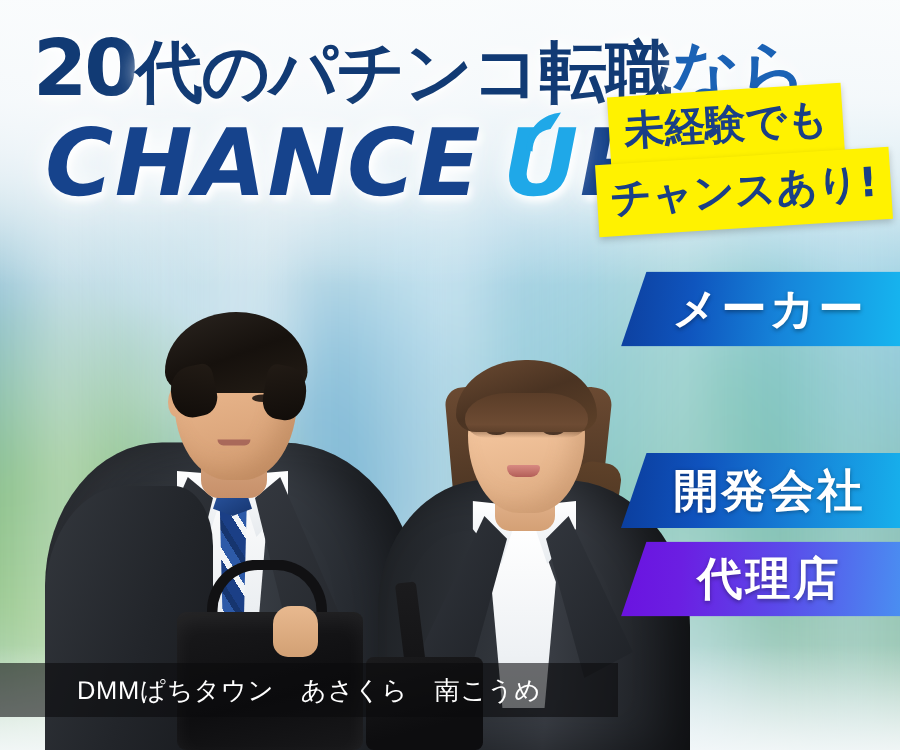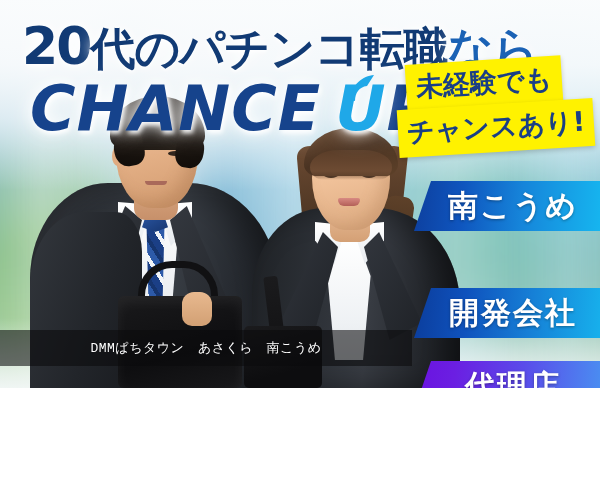--- a/index.html
+++ b/index.html
@@ -7,21 +7,21 @@
     padding: 0;
     background: #ffffff;
   }
   body {
     font-family: "Liberation Sans", "DejaVu Sans", sans-serif;
   }
 
   .banner {
     position: relative;
     width: 600px;
-    height: 388px;
+    height: 500px;
     overflow: hidden;
     background: #dfe8ee;
   }
 
   
   .bg-base {
     position: absolute;
     inset: 0;
     background:
       radial-gradient(circle at 10% 72%, rgba(150,200,90,0.55) 0 8%, rgba(150,200,90,0) 26%),
@@ -471,45 +471,45 @@
     clip-path: polygon(17px 0, 100% 0, 100% 100%, 0 100%);
     font-family: "DejaVu Sans", "Liberation Sans", sans-serif;
     text-shadow: 0 1px 3px rgba(0,0,0,0.35);
   }
   .cat-label { display: block; transform: translateX(6px); }
 
   .cat-1 { left: 414px; top: 181px; width: 186px;
     background: linear-gradient(95deg, #0d3f9e 0%, #0f55be 26%, #1685da 58%, #16b5ef 100%); }
   .cat-2 { left: 414px; top: 241px; width: 186px;
     background: linear-gradient(95deg, #3a13d6 0%, #3f2ade 24%, #3f62e8 60%, #3d97f0 100%); }
-  .cat-3 { left: 414px; top: 288px; width: 186px;
+  .cat-3 { left: 414px; top: 302px; width: 186px;
     background: linear-gradient(95deg, #0b3d9c 0%, #0f52bd 28%, #167fd6 62%, #17b0ec 100%); }
   .cat-4 { left: 414px; top: 361px; width: 186px;
     background: linear-gradient(95deg, #6a12e0 0%, #6b1fe2 22%, #5a4bea 58%, #4a8ef1 100%); align-items: center; }
   .cat-5 { left: 414px; top: 421px; width: 186px;
     background: linear-gradient(95deg, #0d3fa2 0%, #0f62c6 28%, #1694e0 62%, #19c2f2 100%); }
 
   
   .credit {
     position: absolute;
     left: 0;
     bottom: 22px;
     width: 412px;
     height: 36px;
     background: rgba(10,10,12,0.58);
     display: flex;
     align-items: center;
     justify-content: center;
   }
   .credit-text {
     color: #ffffff;
-    font-size: 13px;
+    font-size: 17px;
     letter-spacing: 0.5px;
     white-space: nowrap;
-    font-family: Liberation Mono, monospace;
+    font-family: Liberation Sans, sans-serif;
   }
 </style>
 </head>
 <body>
 
 <div class="banner">
 
   <div class="bg-base"></div>
   <div class="bg-streaks"></div>
   <div class="bg-topwash"></div>
@@ -574,21 +574,21 @@
   <div class="logo">
     <span>CHANCE</span><span class="logo-up"><span class="logo-u">U</span><svg class="logo-swoosh" viewBox="0 0 30 30">
           <path d="M4 26 C4 10, 16 2, 27 1 L20 12 C12 13, 8 19, 8 27 Z" fill="#1fa8e8"></path>
         </svg><span class="logo-p">P</span></span>
   </div>
 
   <div class="badge badge-1">未経験でも</div>
   <div class="badge badge-2">チャンスあり!</div>
 
   <div class="cat cat-1">
-    <span class="cat-label">南こうめ</span>
+    <span class="cat-label">メーカー</span>
   </div>
   <div class="cat cat-3">
     <span class="cat-label">開発会社</span>
   </div>
   <div class="cat cat-4">
     <span class="cat-label">代理店</span>
   </div>
 
   <div class="credit">
     <span class="credit-text">DMMぱちタウン　あさくら　南こうめ</span>

